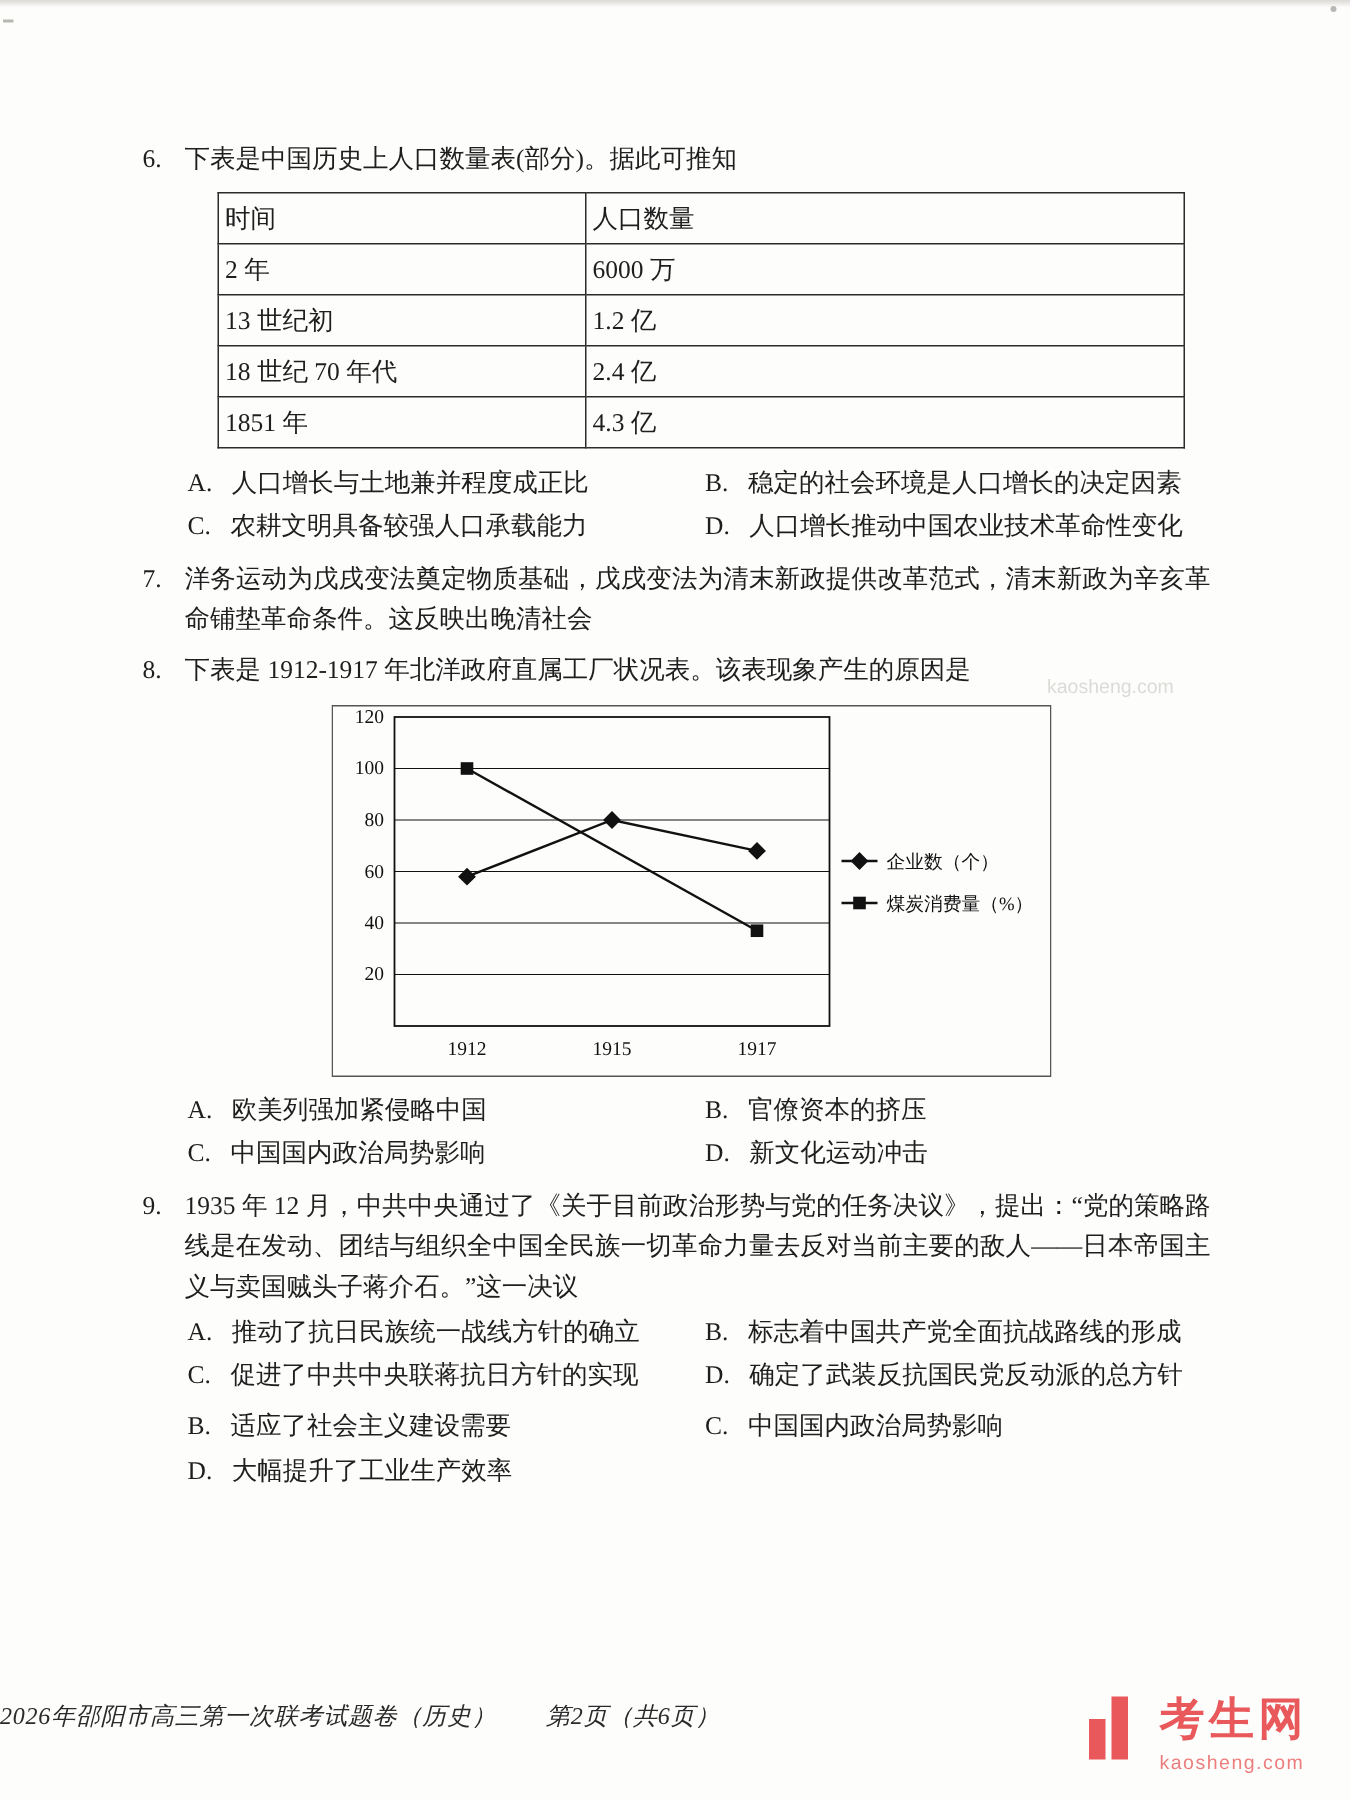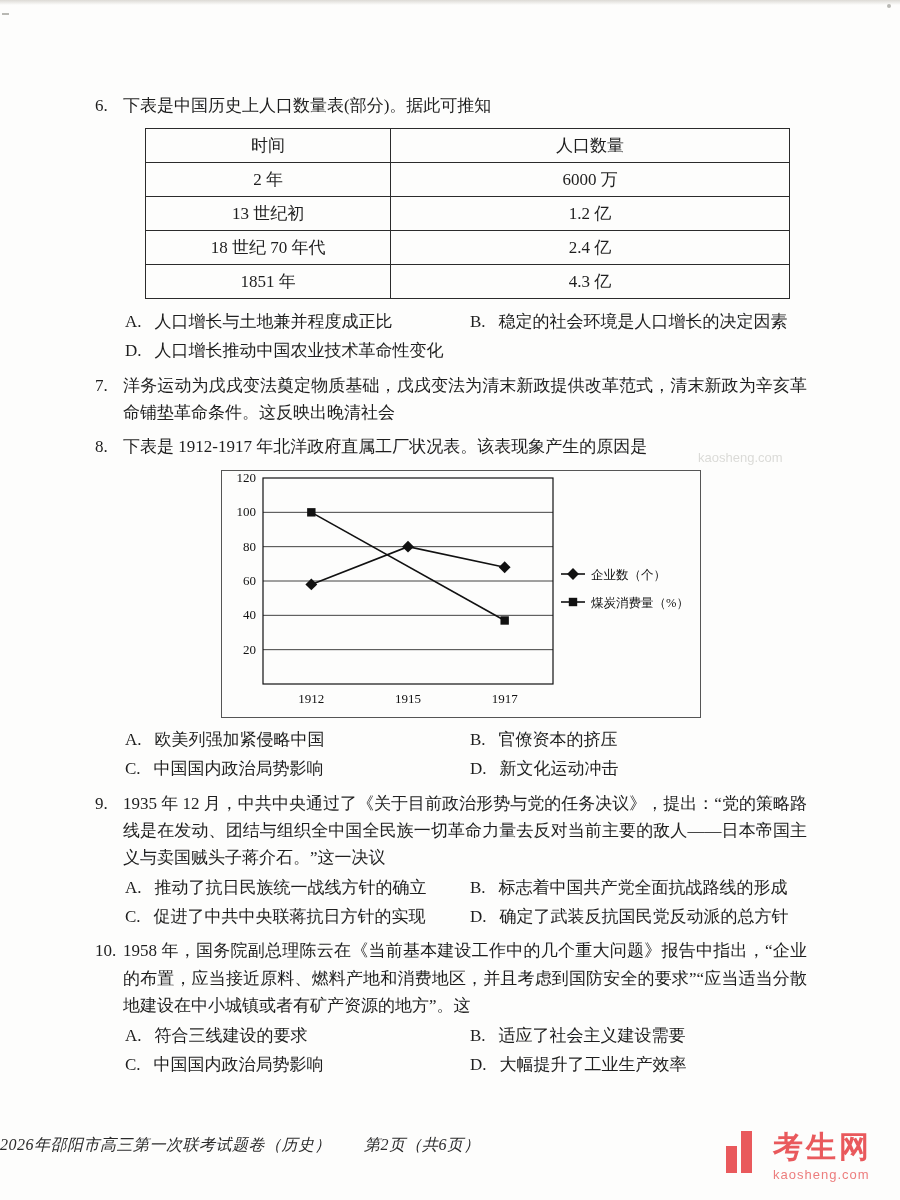--- a/index.html
+++ b/index.html
@@ -19,21 +19,21 @@
   .content { position: absolute; left: 95px; top: 92px; width: 712px; }
   .q { margin-bottom: 7px; }
   .stem { margin: 0; padding-left: 28px; text-indent: -28px; text-align: justify; }
   .qnum { display: inline-block; width: 28px; text-indent: 0; }
   .opts { display: grid; grid-template-columns: 345px 1fr; padding-left: 30px; margin-top: 3px; row-gap: 2px; }
   .opt { white-space: nowrap; }
   .opt .ol { margin-right: 13px; }
 
   .data-table { border-collapse: collapse; margin: 9px 0 9px 50px; width: 645px; table-layout: fixed; }
   .data-table th, .data-table td {
-    border: 1px solid #2b2b2b; text-align: center; height: 34px;
+    border: 1px solid #2b2b2b; text-align: left; height: 34px;
     font-weight: normal; padding: 0 4px; font-size: 17px;
   }
 
   .chart-wrap { margin: 10px 0 8px 126px; }
   svg.chart { display: block; }
   svg.chart text { font-family: "Liberation Serif", "DejaVu Serif", serif; }
 
   .footer {
     position: absolute; left: 0; right: 0; bottom: 42px; text-align: left;
     font-size: 16px; font-style: italic; color: #2a2a2a; letter-spacing: .5px;
@@ -89,20 +89,21 @@
           </tr>
           <tr>
             <td>1851 年</td>
             <td>4.3 亿</td>
           </tr>
         </tbody>
       </table>
       <div class="opts">
         <div class="opt"><span class="ol">A.</span><span>人口增长与土地兼并程度成正比</span></div>
         <div class="opt"><span class="ol">B.</span><span>稳定的社会环境是人口增长的决定因素</span></div>
+        <div class="opt"><span class="ol">C.</span><span>农耕文明具备较强人口承载能力</span></div>
         <div class="opt"><span class="ol">D.</span><span>人口增长推动中国农业技术革命性变化</span></div>
       </div>
     </section>
 
     <section class="q">
       <p class="stem"><span class="qnum">7.</span><span>洋务运动为戊戌变法奠定物质基础，戊戌变法为清末新政提供改革范式，清末新政为辛亥革命铺垫革命条件。这反映出晚清社会</span></p>
     </section>
 
     <section class="q">
       <p class="stem"><span class="qnum">8.</span><span>下表是 1912-1917 年北洋政府直属工厂状况表。该表现象产生的原因是</span></p>
@@ -151,23 +152,21 @@
       <p class="stem"><span class="qnum">9.</span><span>1935 年 12 月，中共中央通过了《关于目前政治形势与党的任务决议》，提出：“党的策略路线是在发动、团结与组织全中国全民族一切革命力量去反对当前主要的敌人——日本帝国主义与卖国贼头子蒋介石。”这一决议</span></p>
       <div class="opts">
         <div class="opt"><span class="ol">A.</span><span>推动了抗日民族统一战线方针的确立</span></div>
         <div class="opt"><span class="ol">B.</span><span>标志着中国共产党全面抗战路线的形成</span></div>
         <div class="opt"><span class="ol">C.</span><span>促进了中共中央联蒋抗日方针的实现</span></div>
         <div class="opt"><span class="ol">D.</span><span>确定了武装反抗国民党反动派的总方针</span></div>
       </div>
     </section>
 
     <section class="q">
-      <p class="stem"><span class="qnum">10.</span><span>1958 年，国务院副总理陈云在《当前基本建设工作中的几个重大问题》报告中指出，“企业的布置，应当接近原料、燃料产地和消费地区，并且考虑到国防安全的要求”“应当适当分散地建设在中小城镇或者有矿产资源的地方”。这</span></p>
       <div class="opts">
-        <div class="opt"><span class="ol">A.</span><span>符合三线建设的要求</span></div>
         <div class="opt"><span class="ol">B.</span><span>适应了社会主义建设需要</span></div>
         <div class="opt"><span class="ol">C.</span><span>中国国内政治局势影响</span></div>
         <div class="opt"><span class="ol">D.</span><span>大幅提升了工业生产效率</span></div>
       </div>
     </section>
 
   </div>
 
   <div class="faint-wm">kaosheng.com</div>
 

